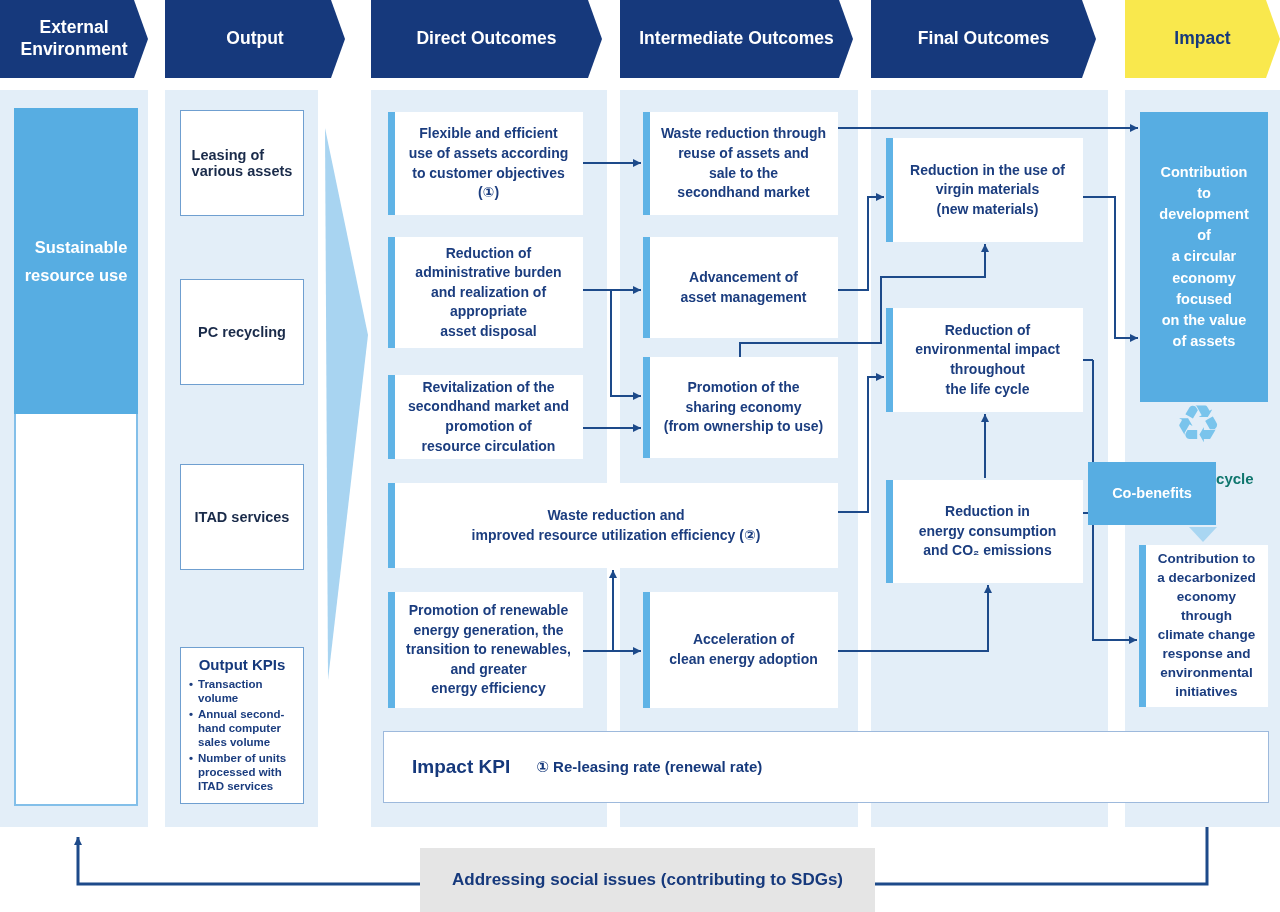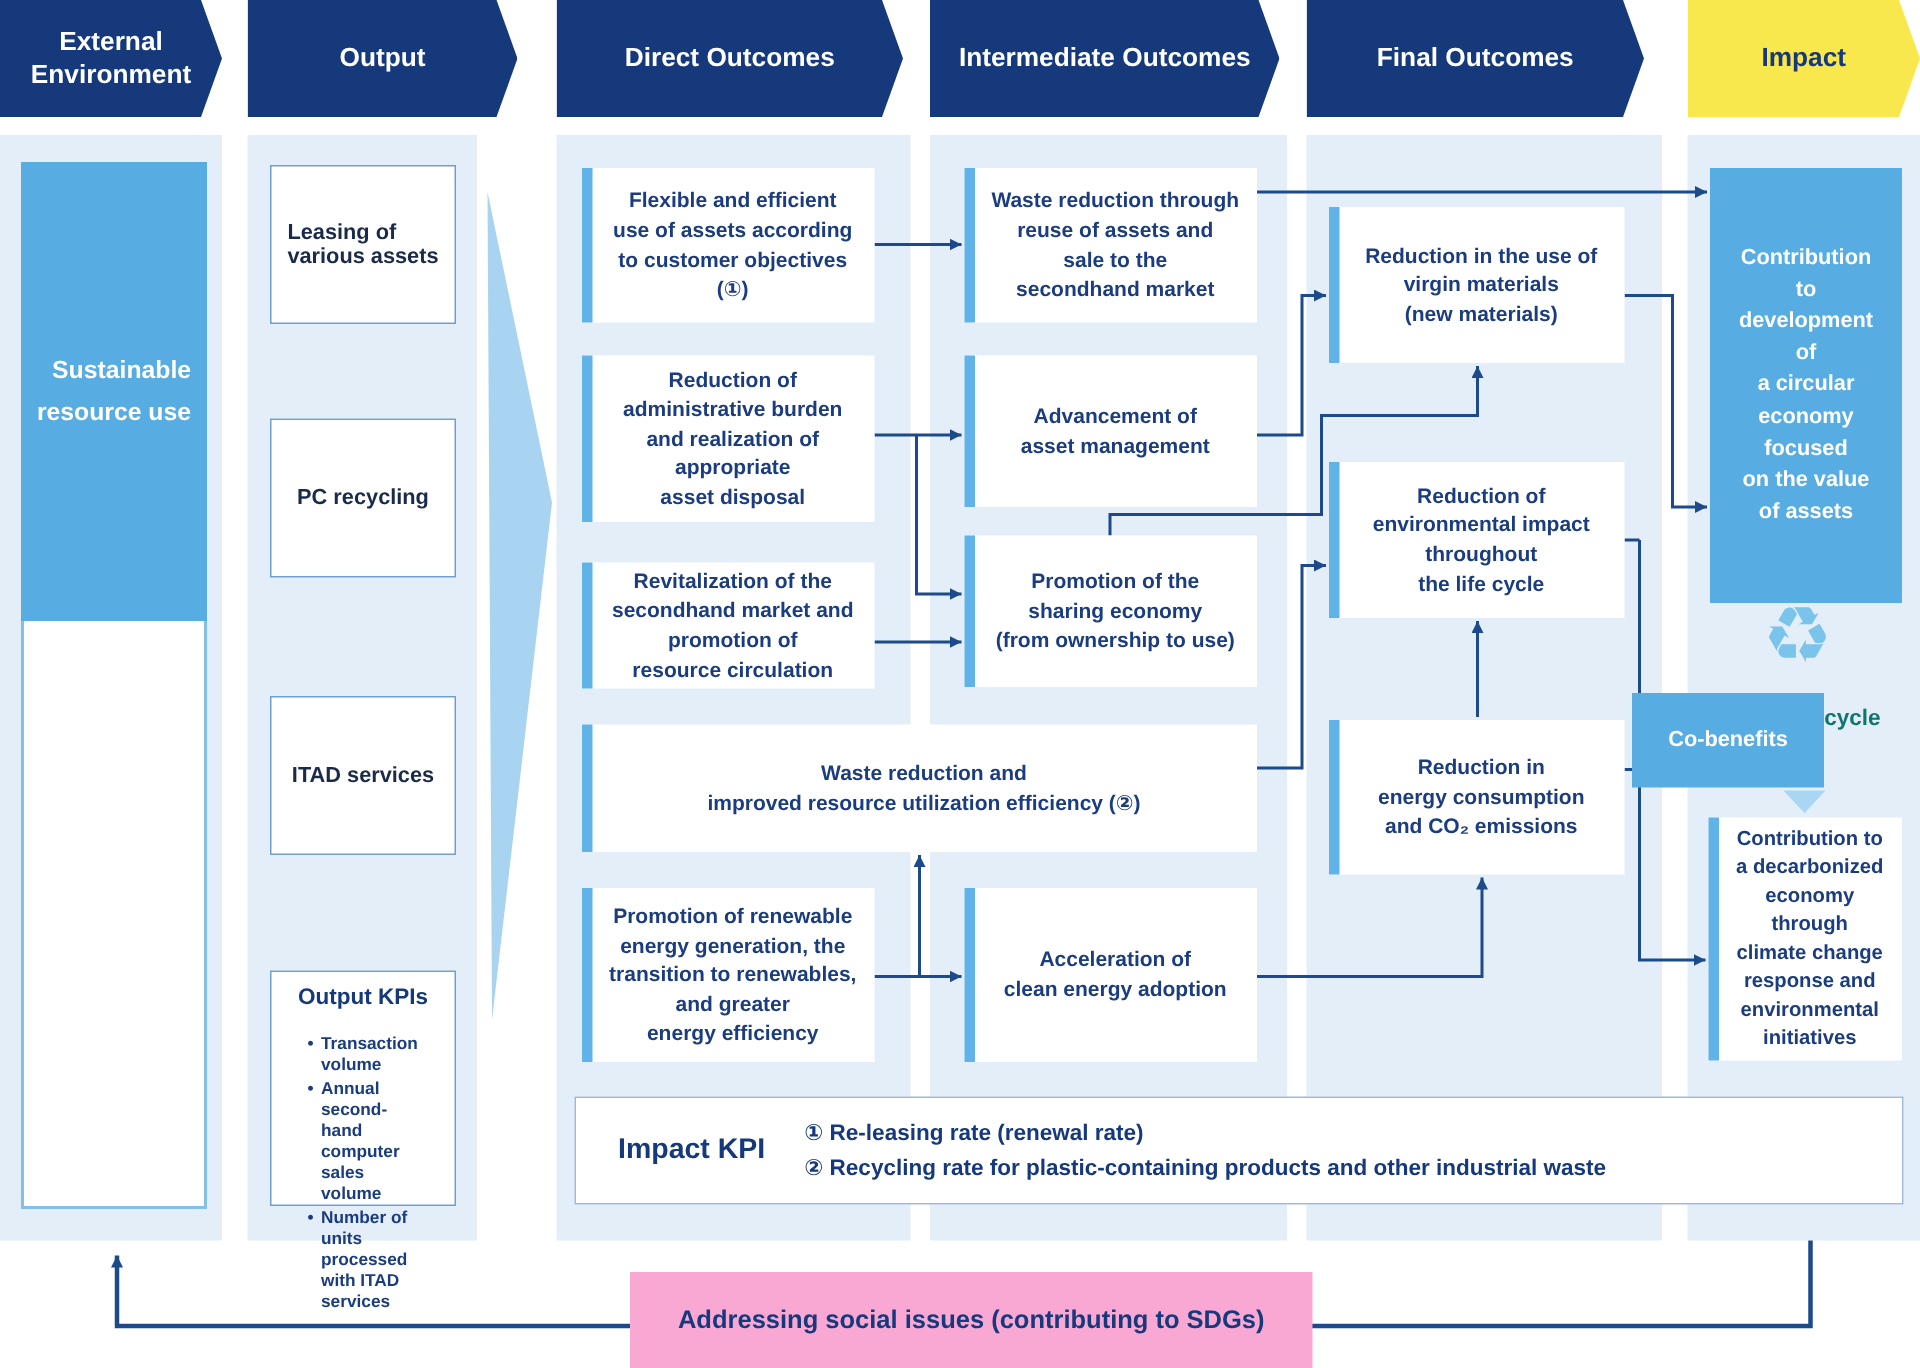--- a/index.html
+++ b/index.html
@@ -35,30 +35,30 @@
           border:2px solid #57ade2;color:#fff;font-weight:bold;font-size:16.5px;line-height:1.7;
           display:flex;align-items:center;justify-content:center;text-align:right;white-space:pre-line;}
   .sdg{position:absolute;left:24px;width:70px;height:70px;color:#fff;overflow:hidden;}
   .sdgnum{position:absolute;left:5px;top:2px;font-size:17px;font-weight:bold;line-height:1;}
   .sdgtitle{position:absolute;left:22px;top:5px;right:2px;font-size:5px;font-weight:bold;line-height:1.25;text-transform:uppercase;}
   .sdgicon{position:absolute;left:0;right:0;top:22px;bottom:0;display:flex;align-items:center;justify-content:center;}
   
   .kpibox{position:absolute;left:180px;top:647px;width:122px;height:155px;background:#fff;
           border:1px solid #6f9fd0;z-index:3;color:#1b3d7f;}
   .kpibox h4{margin:8px 4px 4px;text-align:center;font-size:15px;color:#16397c;}
-  .kpibox ul{margin:16px;padding:0 4px 0 8px;list-style:none;}
+  .kpibox ul{margin:0;padding:0 4px 0 8px;list-style:none;}
   .kpibox li{font-size:11.5px;font-weight:bold;line-height:1.22;padding-left:9px;position:relative;margin-bottom:2px;}
   .kpibox li:before{content:"\2022";position:absolute;left:0;}
   
   .impkpi{position:absolute;left:383px;top:731px;width:884px;height:70px;background:#fff;
           border:1.5px solid #9db9dc;z-index:3;display:flex;align-items:center;color:#16397c;}
   .impkpi .t{font-size:19px;font-weight:bold;margin-left:28px;white-space:nowrap;}
   .impkpi .items{margin-left:26px;font-size:15px;font-weight:bold;line-height:1.55;}
   
-  .banner{position:absolute;left:420px;top:848px;width:455px;height:64px;background:#f9a8d4;
+  .banner{position:absolute;left:420px;top:848px;width:455px;height:64px;background:#e5e5e5;
           color:#16397c;font-size:17px;font-weight:bold;display:flex;align-items:center;
           justify-content:center;text-align:center;z-index:4;}
   .vcycle{position:absolute;left:1125px;top:402px;width:155px;height:58px;z-index:3;}
   .vcycle .icon{position:absolute;left:50px;top:-4px;font-size:52px;color:#7ac4ec;line-height:1;}
   .vcycle .lbl{position:absolute;left:0;right:0;top:24px;text-align:center;font-size:15px;
                font-weight:bold;color:#0f766e;margin-top:44px;}
   .dtri{position:absolute;left:1189px;top:527px;width:0;height:0;z-index:3;
         border-left:14px solid transparent;border-right:14px solid transparent;
         border-top:15px solid #a9d6f2;}
   svg.connectors{position:absolute;left:0;top:0;z-index:2;pointer-events:none;}
@@ -202,21 +202,20 @@
 economy through
 climate change
 response and
 environmental
 initiatives</span></div>
 
 <div class="impkpi">
   <span class="t">Impact KPI</span>
   <span class="items">
     <span style="display:block">① Re-leasing rate (renewal rate)</span>
-    <span style="display:block">② Recycling rate for plastic-containing products and other industrial waste</span>
   </span>
 </div>
 
 <div class="banner">Addressing social issues (contributing to SDGs)</div>
 
 <svg class="connectors" width="1280" height="912">
   <defs>
     <marker id="ah" markerWidth="9" markerHeight="9" refX="8" refY="4" orient="auto" markerUnits="userSpaceOnUse">
       <path d="M0,0 L8,4 L0,8 Z" fill="#1d4a8a"></path>
     </marker>

